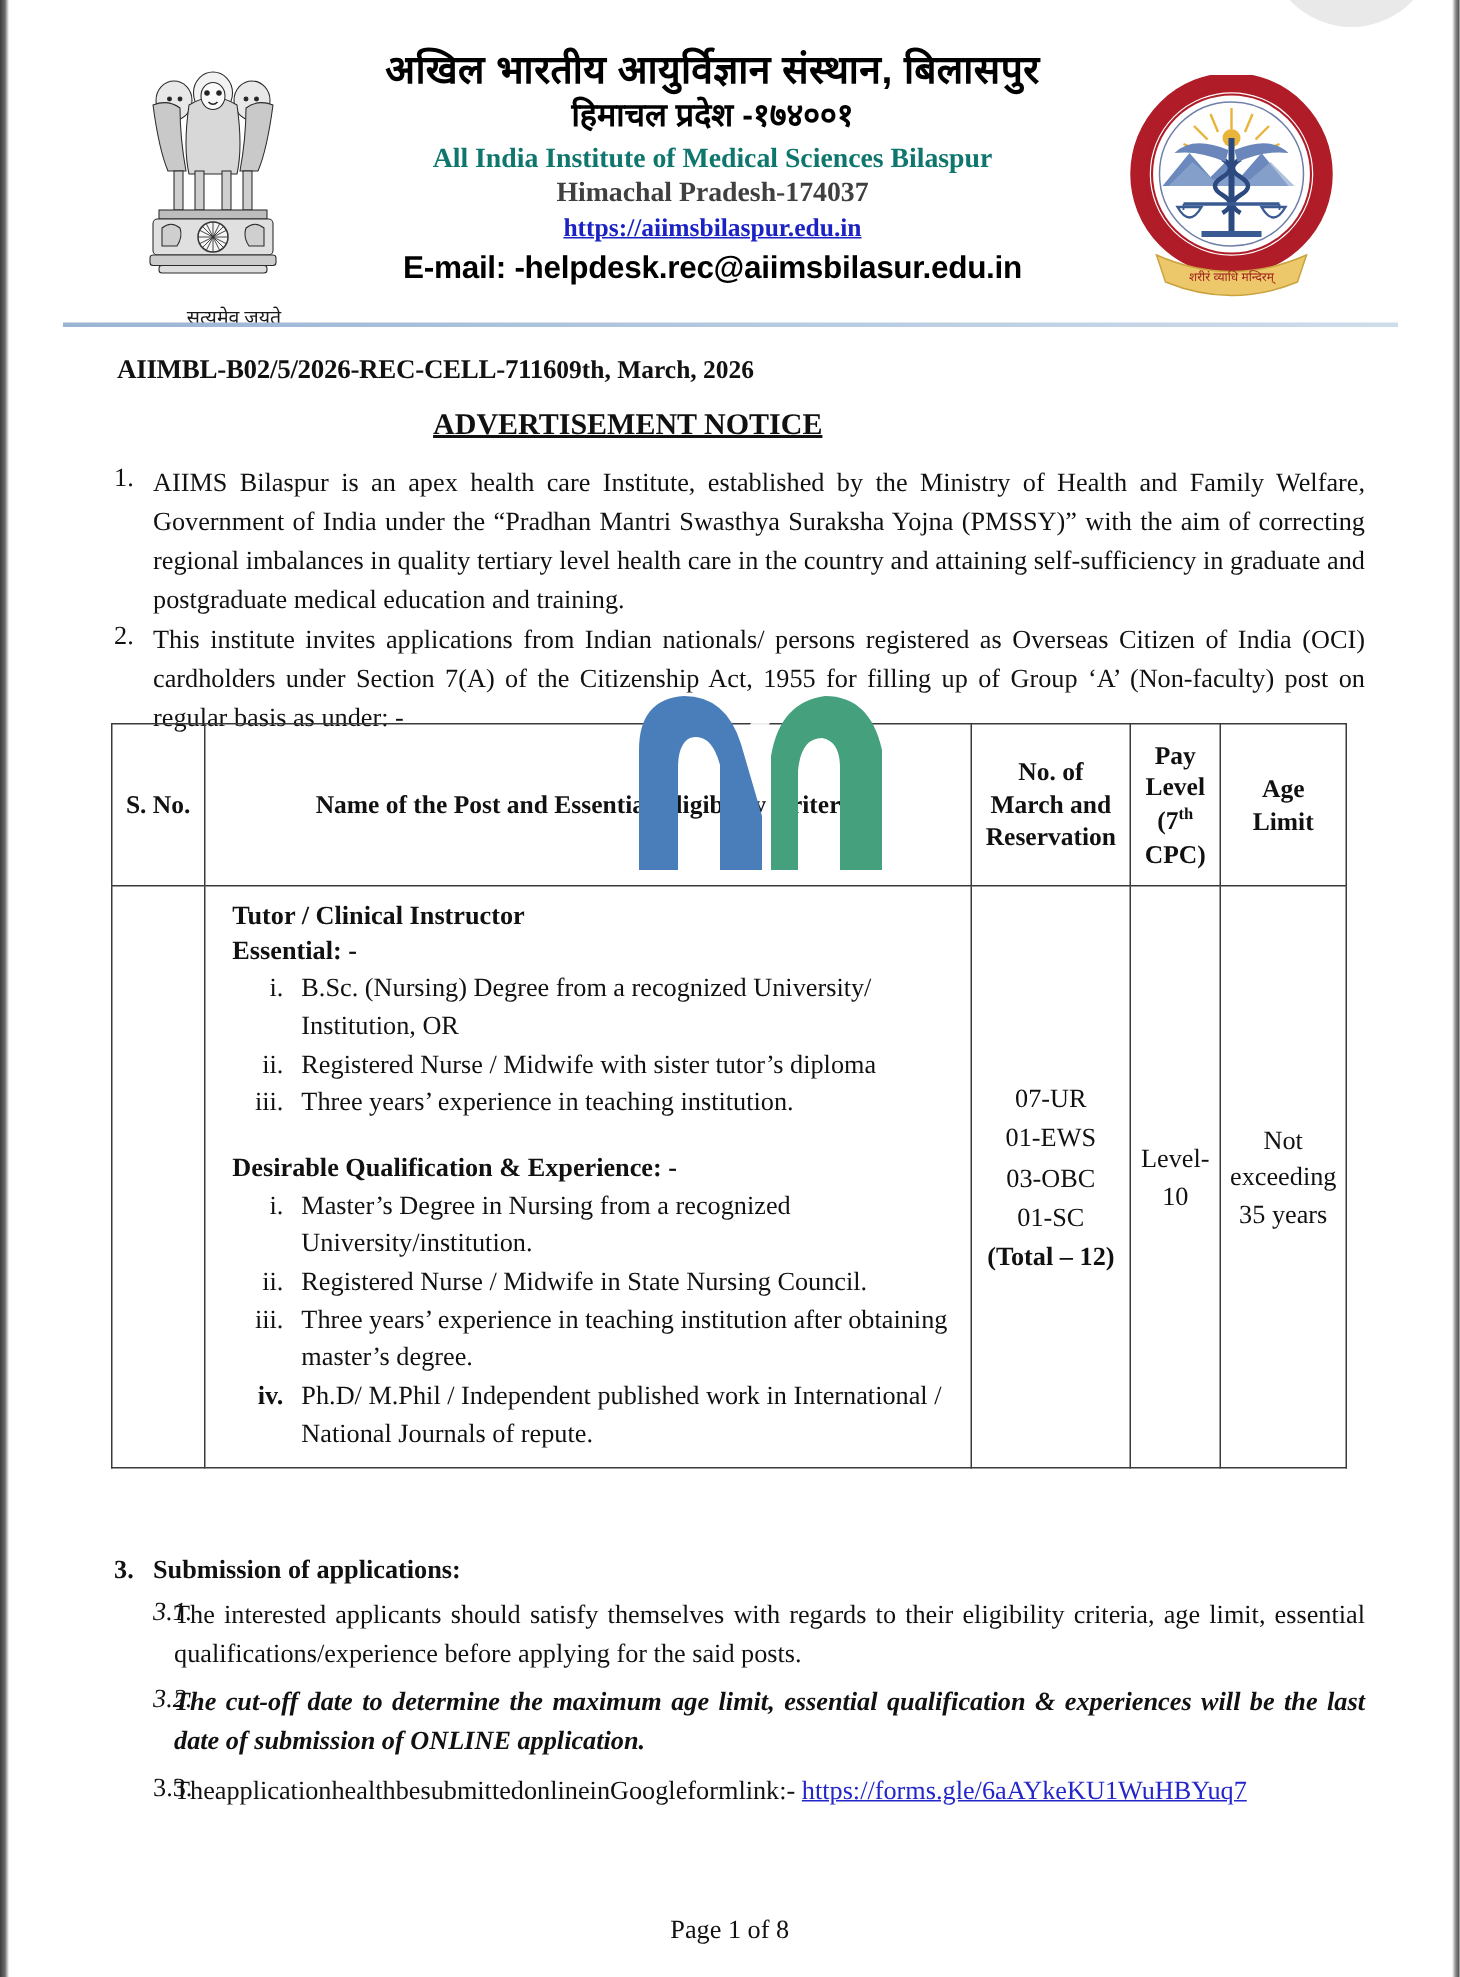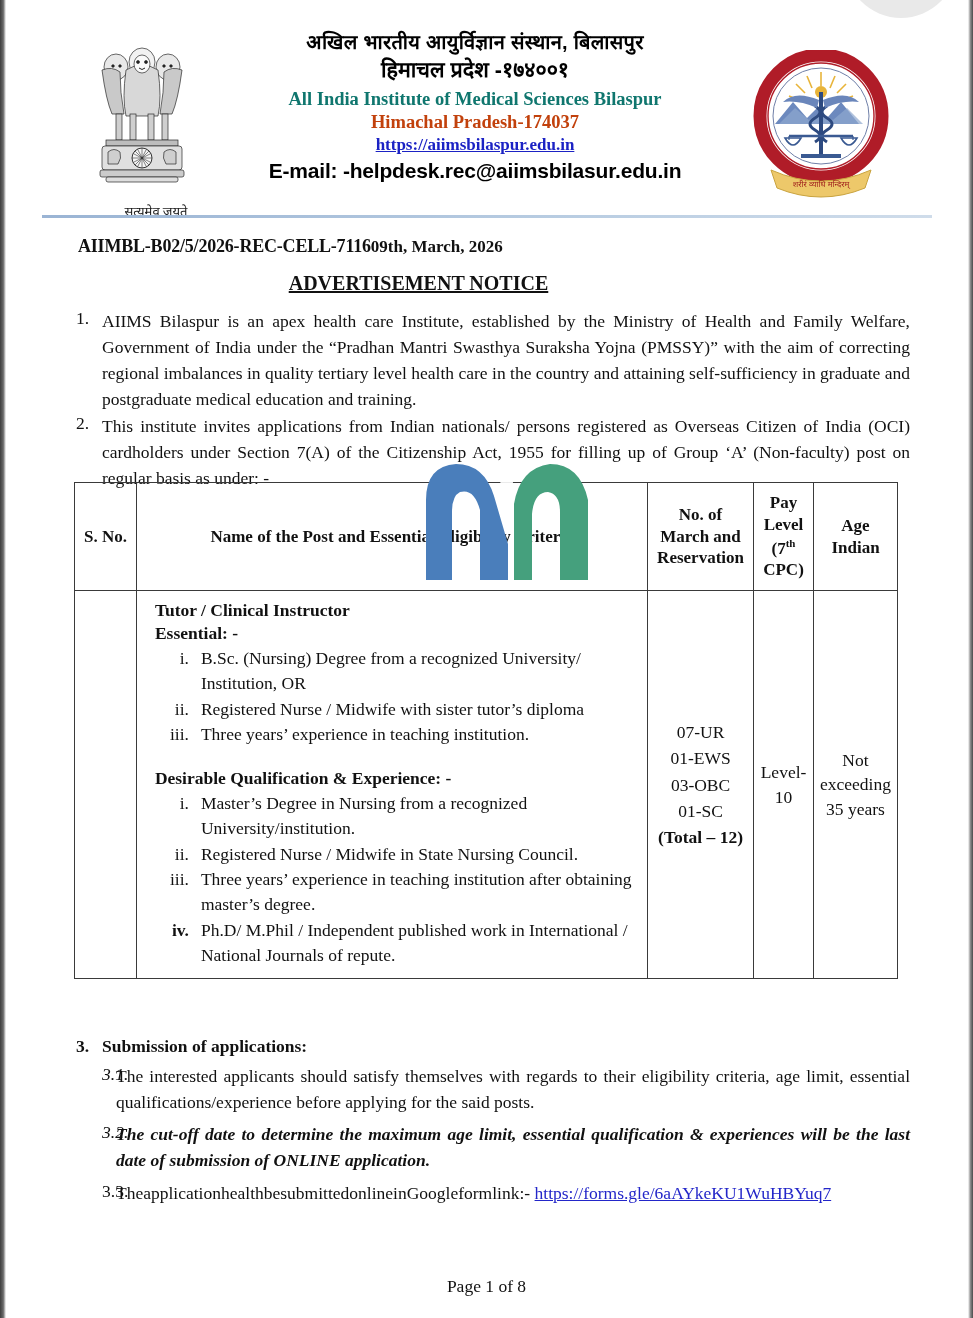--- a/index.html
+++ b/index.html
@@ -23,27 +23,27 @@
      background:#e9e9e9; border-radius:0 0 70px 70px; z-index:2; }
 
   
   .header { position:absolute; left:0; top:22px; width:973px; height:190px; }
   .emblem { position:absolute; left:86px; top:18px; width:112px; height:168px; }
   .emblem svg { display:block; }
   .emblem-caption { position:absolute; left:100px; top:180px; width:112px;
      text-align:center; font-size:13px; color:#1a1a1a; font-family:"Liberation Serif",serif; }
 
   .head-center { position:absolute; left:215px; top:8px; width:520px; text-align:center; }
-  .hindi1 { font-size:20px; font-weight:bold; letter-spacing:0.3px; color:#000;
+  .hindi1 { font-size:26px; font-weight:bold; letter-spacing:0.3px; color:#000;
      font-family:"Liberation Sans", sans-serif; line-height:1.28; }
   .hindi2 { font-size:21.5px; font-weight:bold; color:#000;
      font-family:"Liberation Sans", sans-serif; line-height:1.3; margin-top:1px;}
   .eng1 { font-size:18.5px; font-weight:bold; color:#0f766e; margin-top:3px; line-height:1.25;
      font-family:"Liberation Serif", serif; }
-  .eng2 { font-size:18.5px; font-weight:bold; color:#c2410c; line-height:1.25;
+  .eng2 { font-size:18.5px; font-weight:bold; color:#404040; line-height:1.25;
      font-family:"Liberation Serif", serif; }
   .weburl { font-size:17px; font-weight:bold; color:#1b22c4; text-decoration:underline;
      line-height:1.3; font-family:"Liberation Serif", serif; }
   .email { font-size:21px; font-weight:bold; color:#000; margin-top:3px;
      font-family:"Liberation Sans", sans-serif; letter-spacing:-0.2px; }
 
   .aiims-logo { position:absolute; left:749px; top:28px; width:144px; height:148px; }
 
   .blue-rule { position:absolute; left:42px; top:215px; width:890px; height:3px;
      background:linear-gradient(to right,#9ab4d4,#b9cde2 60%,#cfdcea); }
@@ -278,21 +278,21 @@
         <div class="th-in">
           <div>Pay</div>
           <div>Level</div>
           <div><span>(7</span><sup style="font-size:11px">th</sup></div>
           <div>CPC)</div>
         </div>
       </th>
       <th class="col-age">
         <div class="th-in">
           <div>Age</div>
-          <div>Indian</div>
+          <div>Limit</div>
         </div>
       </th>
     </tr>
 
     <tr>
       <td class="col-sno"></td>
 
       <td class="cell-name">
         <div class="post-title">Tutor / Clinical Instructor</div>
         <div class="sub-head">Essential: -</div>

